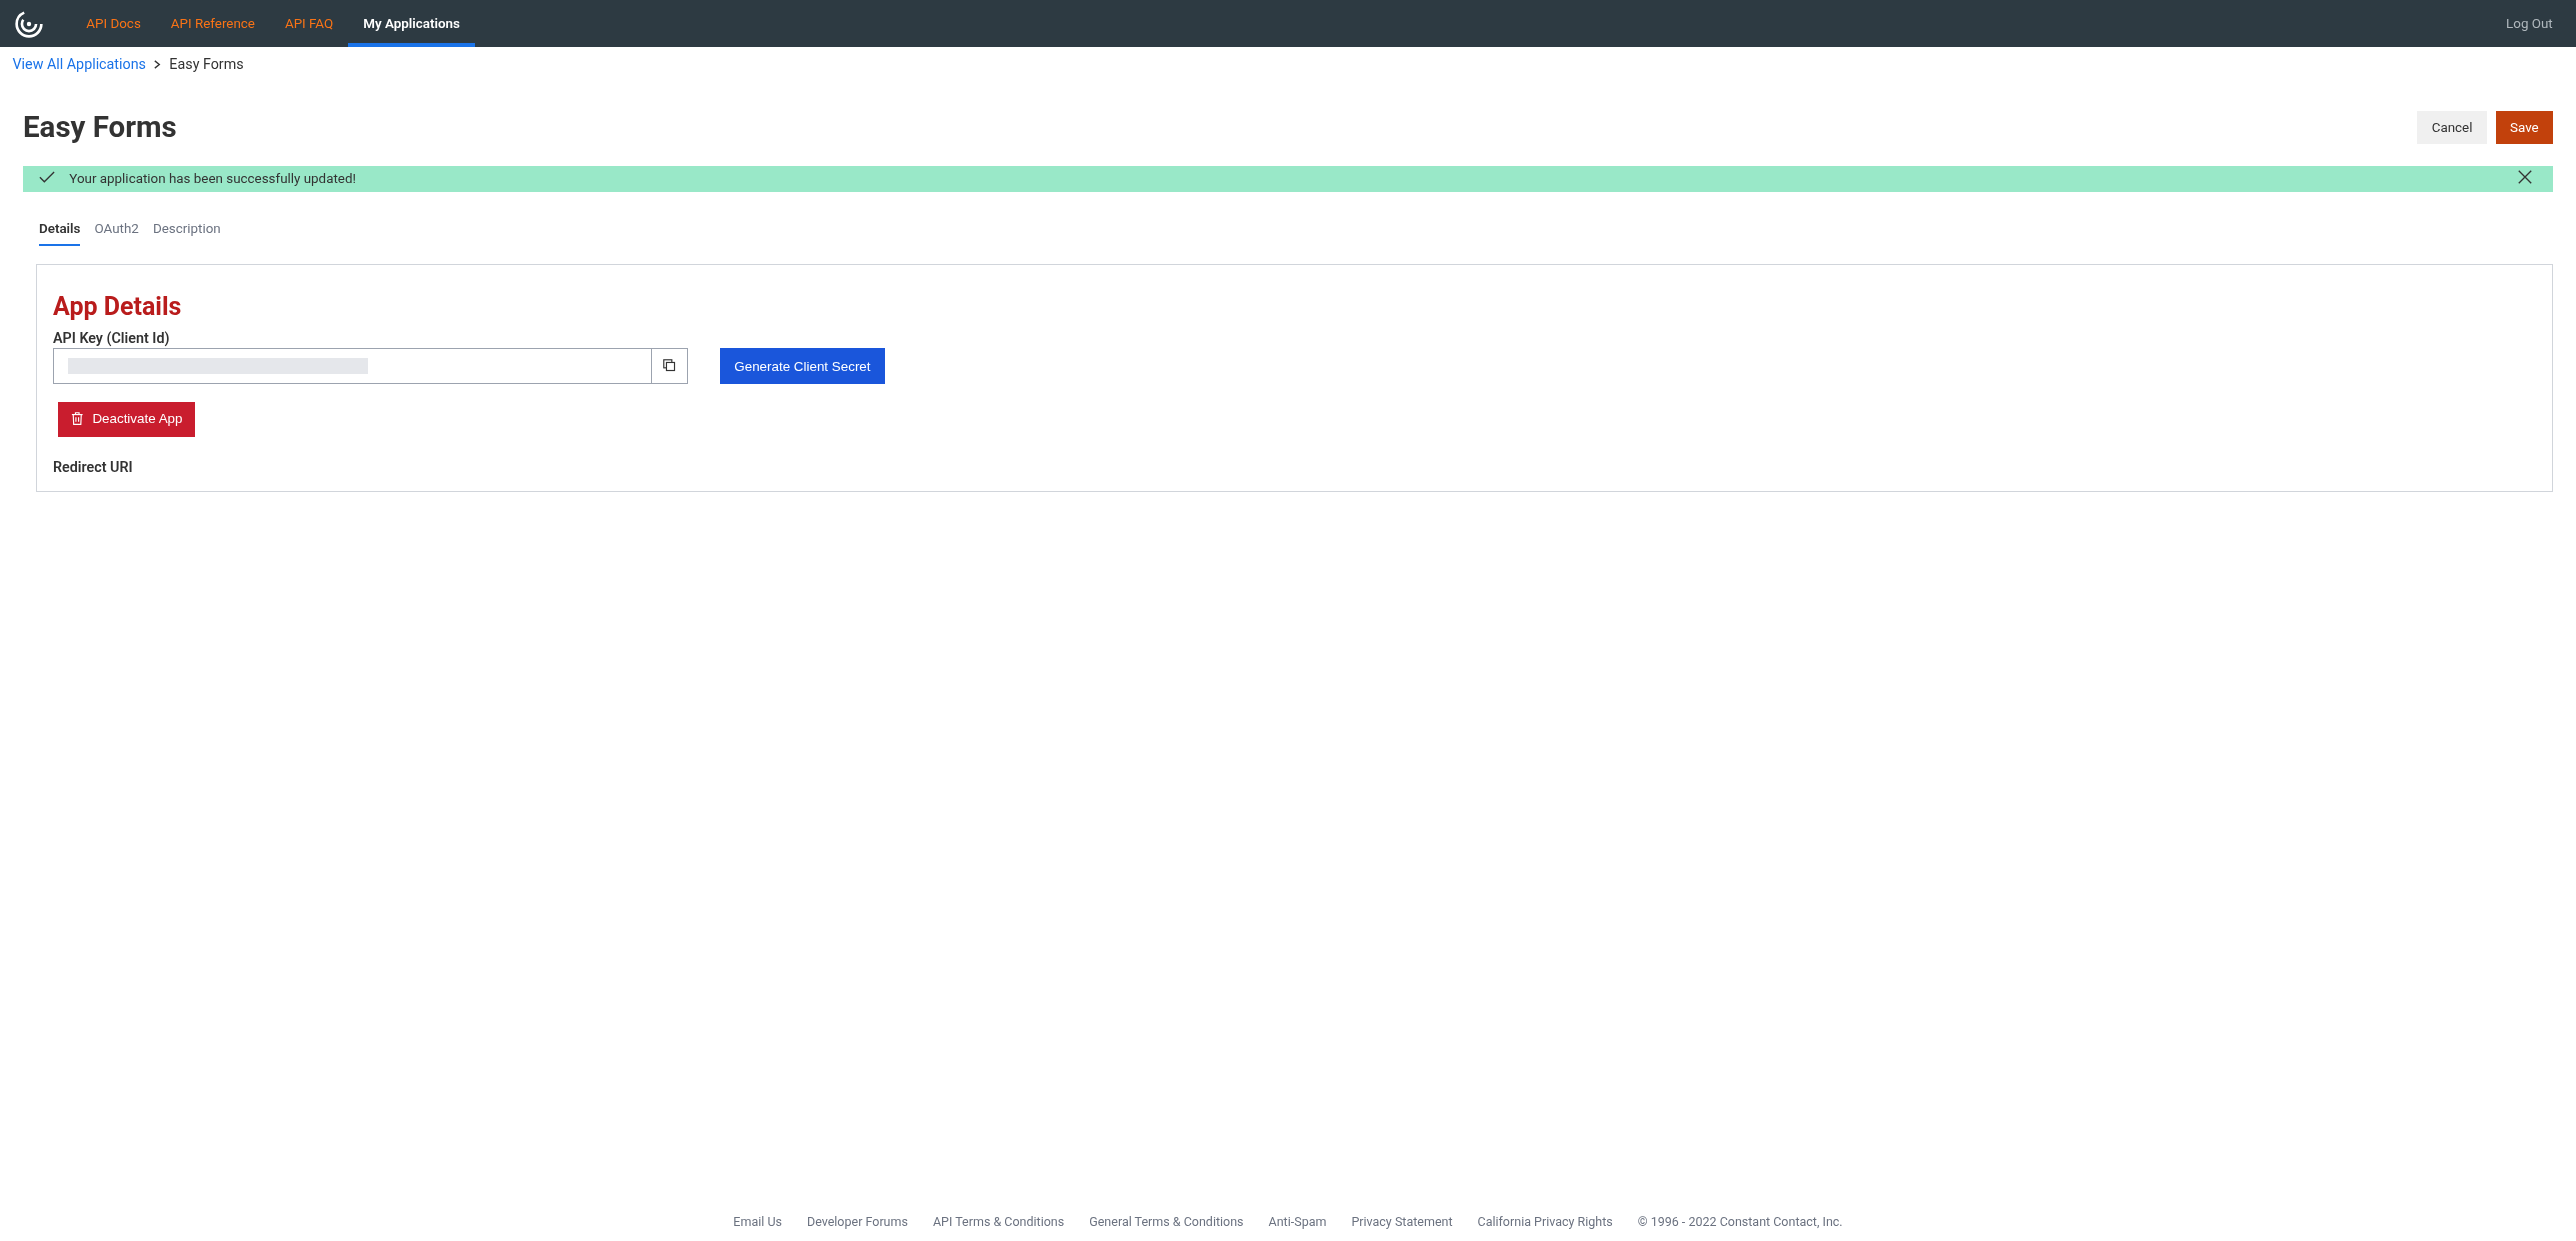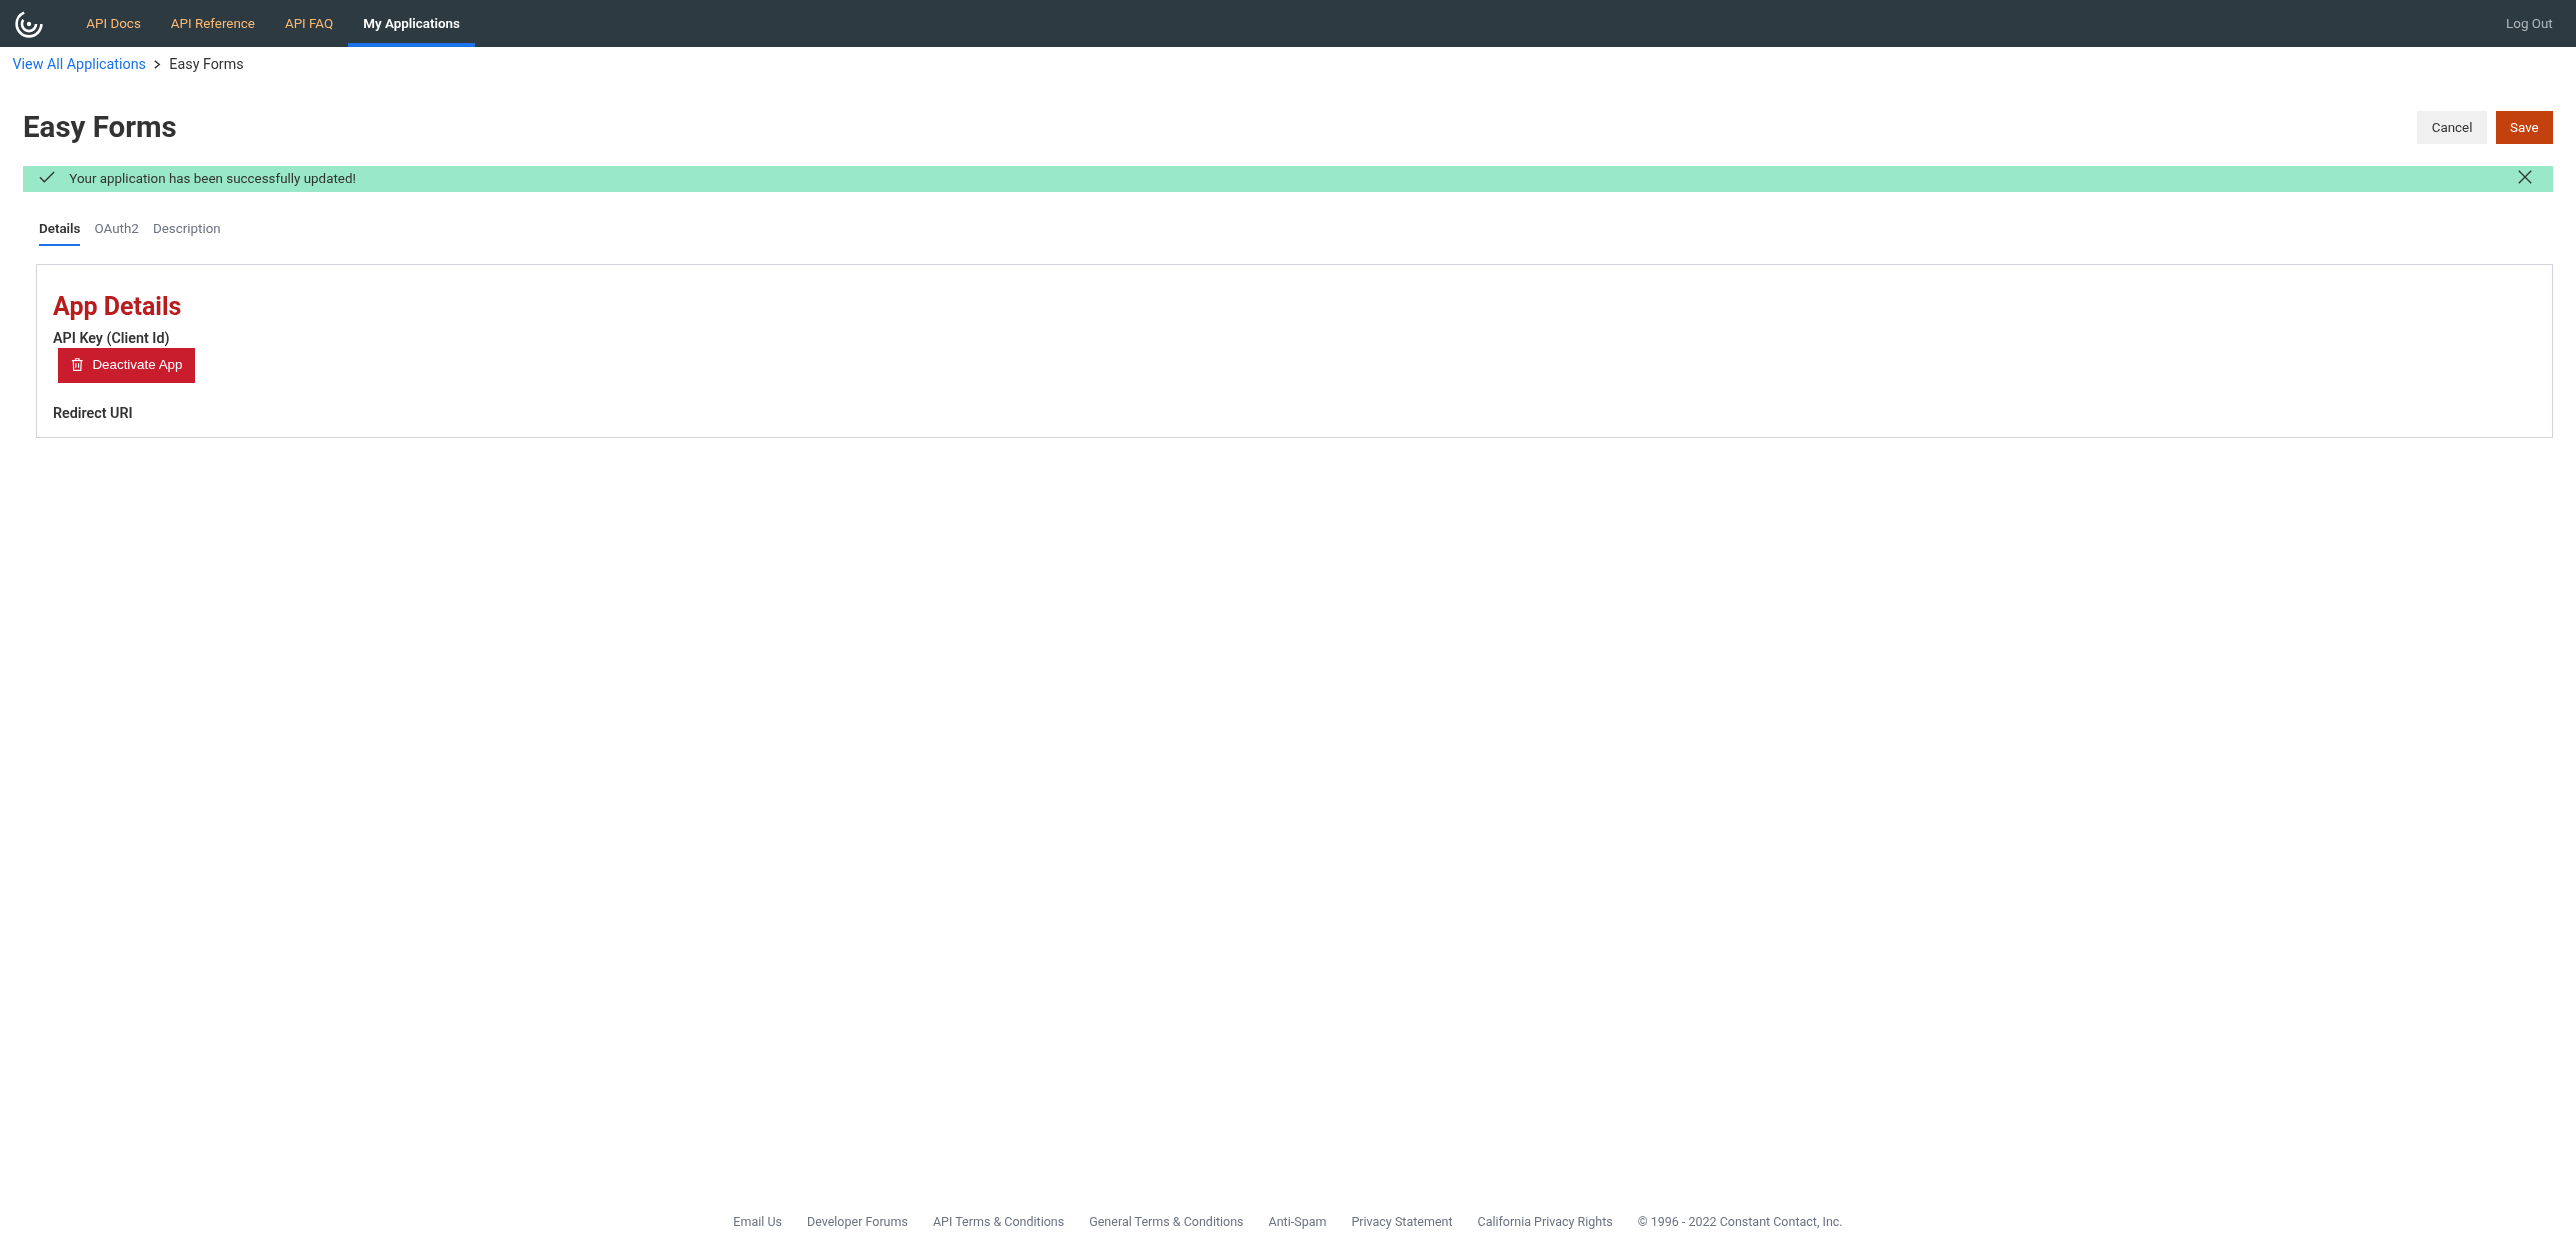--- a/index.html
+++ b/index.html
@@ -24,21 +24,21 @@
       display: flex;
       align-items: center;
       height: 100%;
     }
     .logo {
       width: 30px;
       height: 30px;
       margin-right: 27px;
     }
     .nav-item {
-      color: #fdba74;
+      color: #f97316;
       font-size: 13.4px;
       padding: 0 15px;
       height: 100%;
       display: flex;
       align-items: center;
       cursor: pointer;
       position: relative;
     }
     .nav-item.active {
       color: #ffffff;
@@ -322,20 +322,36 @@
   <div class="tab active">Details</div>
   <div class="tab">OAuth2</div>
   <div class="tab">Description</div>
 </div>
 
 <div class="card">
   <h2 class="card-title">App Details</h2>
 
   <div class="field-label">API Key (Client Id)</div>
 
+  <div class="api-key-row">
+    <div class="api-key-input-wrap">
+      <div class="api-key-value">
+        <div class="api-key-redacted"></div>
+      </div>
+      <div class="copy-btn">
+        <span>
+          <svg width="14.3" height="14.3" viewBox="0 0 16 16" fill="none" stroke="#333" stroke-width="1.3">
+            <rect x="2" y="2" width="9" height="9"></rect>
+            <rect x="5" y="5" width="9" height="9" fill="#fff"></rect>
+          </svg>
+        </span>
+      </div>
+    </div>
+    <button class="btn-generate">Generate Client Secret</button>
+  </div>
 
   <button class="btn-deactivate">
     <span>
       <svg width="12.5" height="14.3" viewBox="0 0 14 16" fill="none" stroke="#fff" stroke-width="1.3">
         <path d="M1 4 L13 4"></path>
         <path d="M5 4 L5 2 L9 2 L9 4"></path>
         <path d="M2.5 4 L3 15 L11 15 L11.5 4"></path>
         <path d="M5.5 7 L5.5 12 M8.5 7 L8.5 12"></path>
       </svg>
     </span>

